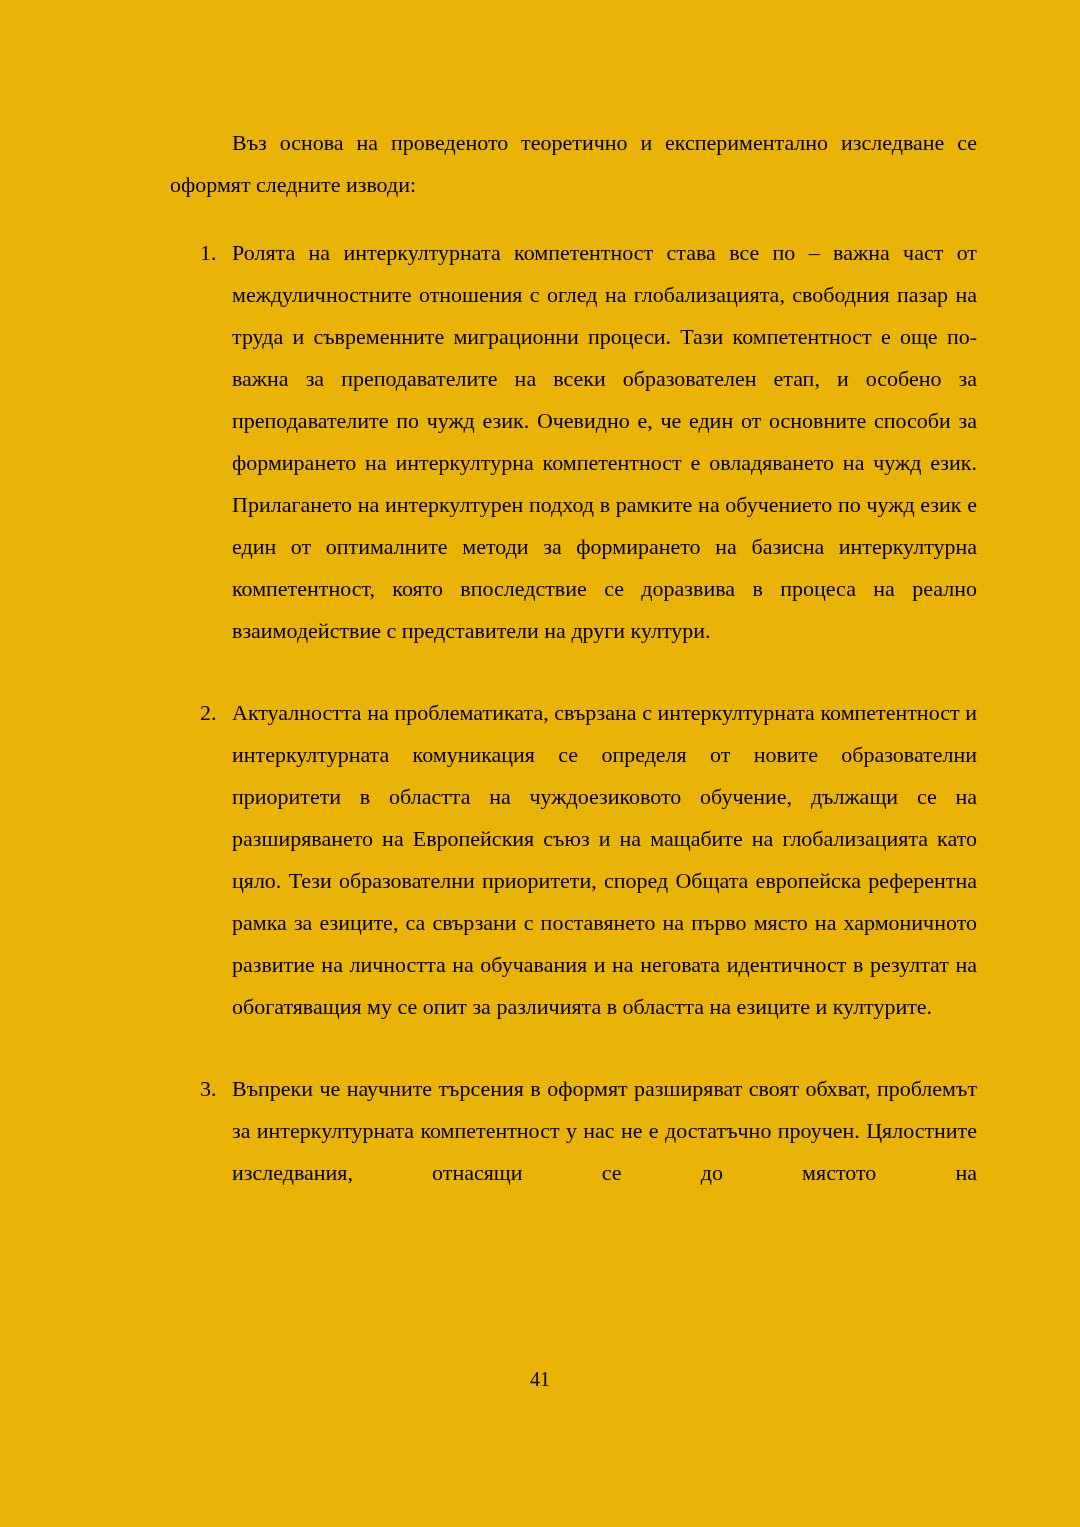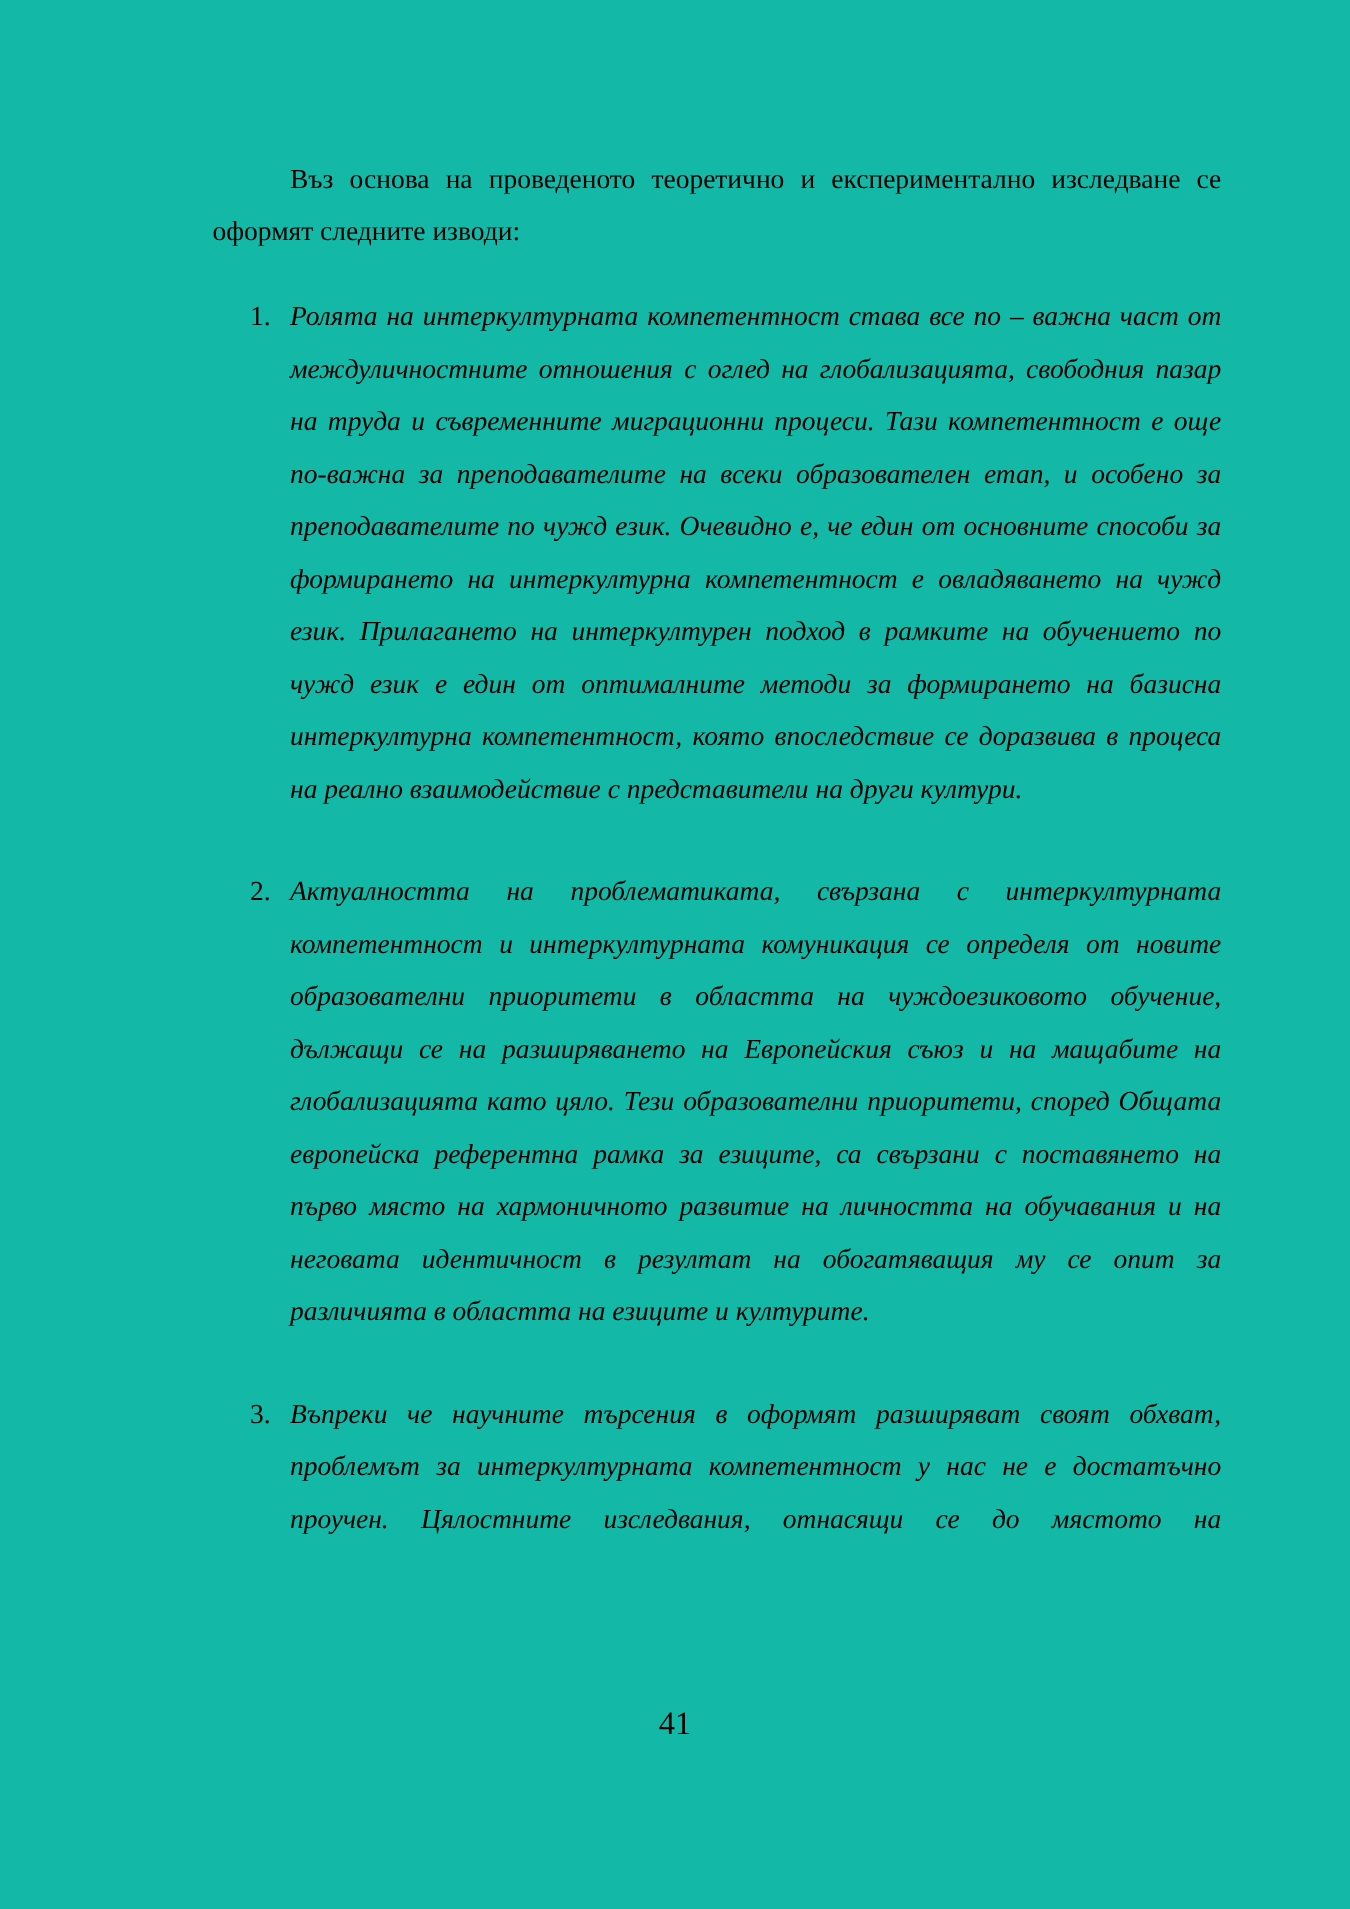--- a/index.html
+++ b/index.html
@@ -5,21 +5,21 @@
   html, body {
     margin: 0;
     padding: 0;
     background: #ffffff;
   }
   .page {
     position: relative;
     width: 1080px;
     height: 1527px;
     box-sizing: border-box;
-    background: #14b8a6;
+    background: #eab308;
     padding: 122px 103px 0 170px;
     font-family: "Liberation Serif", "DejaVu Serif", serif;
     font-size: 22px;
     line-height: 42px;
     color: #000000;
     overflow: hidden;
   }
   .intro {
     margin: 0;
     text-indent: 62px;
@@ -32,36 +32,35 @@
     display: flex;
     margin: 0 0 40px 30px;
   }
   .item-number {
     flex: 0 0 32px;
     width: 32px;
   }
   .item-text {
     flex: 1 1 auto;
     text-align: justify;
-    font-style: italic;
   }
   .item:last-child {
     margin-bottom: 0;
   }
   
   .item-last .item-text {
     text-align-last: justify;
   }
   .page-number {
     position: absolute;
     top: 1358px;
     left: 0;
     width: 100%;
     text-align: center;
-    font-size: 26px;
+    font-size: 20px;
     line-height: 42px;
   }
 </style>
 </head>
 <body>
 
 <div class="page">
 
   <p class="intro">Въз основа на проведеното теоретично и експериментално изследване се оформят следните изводи:</p>
 

